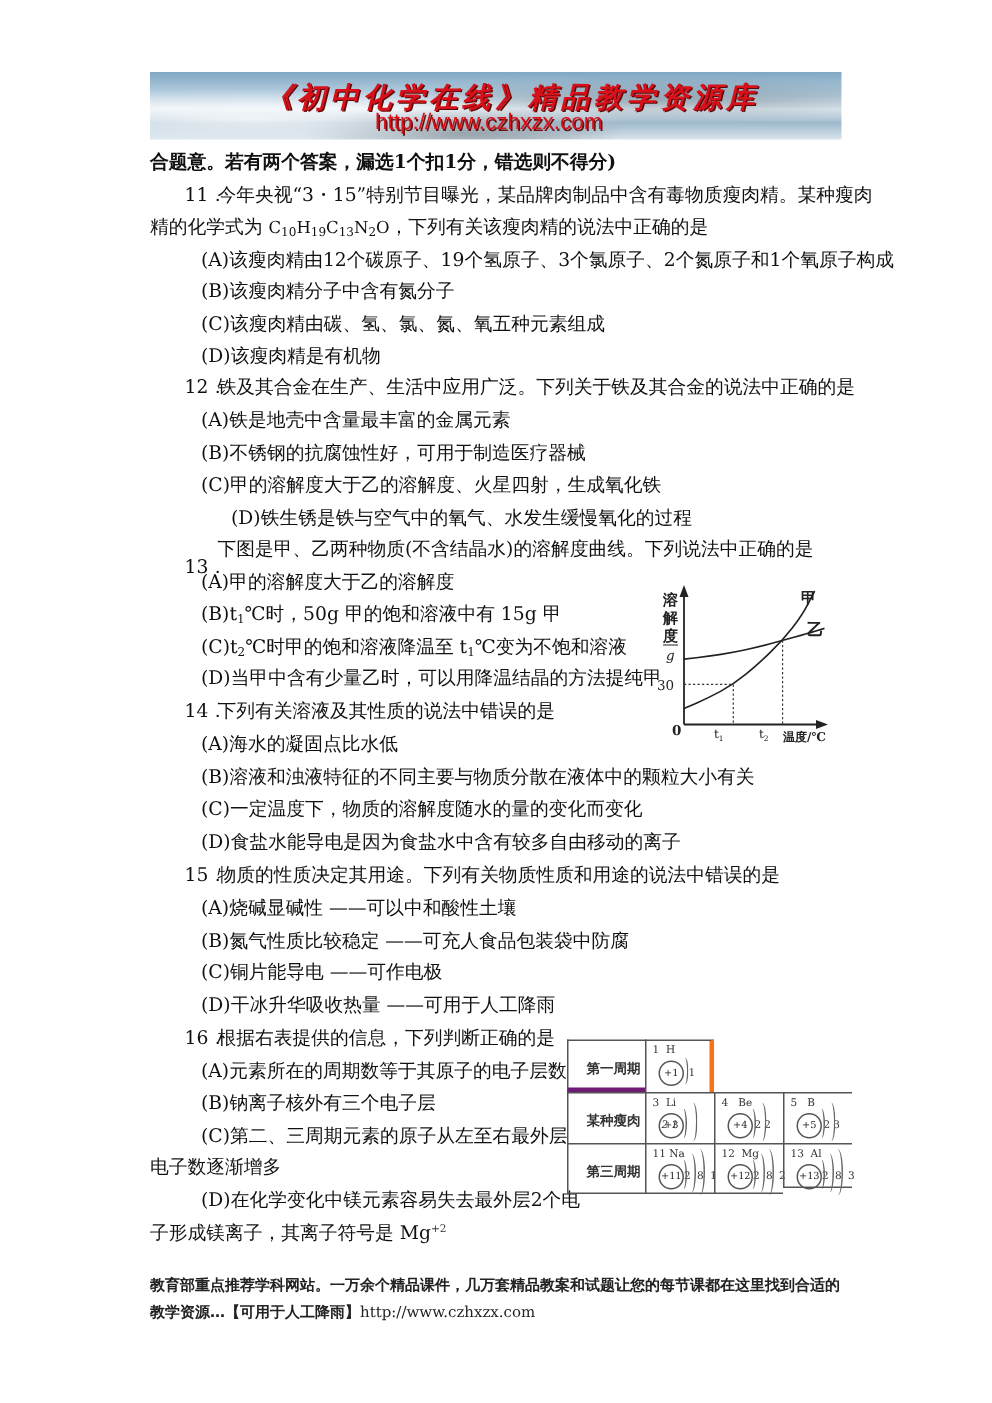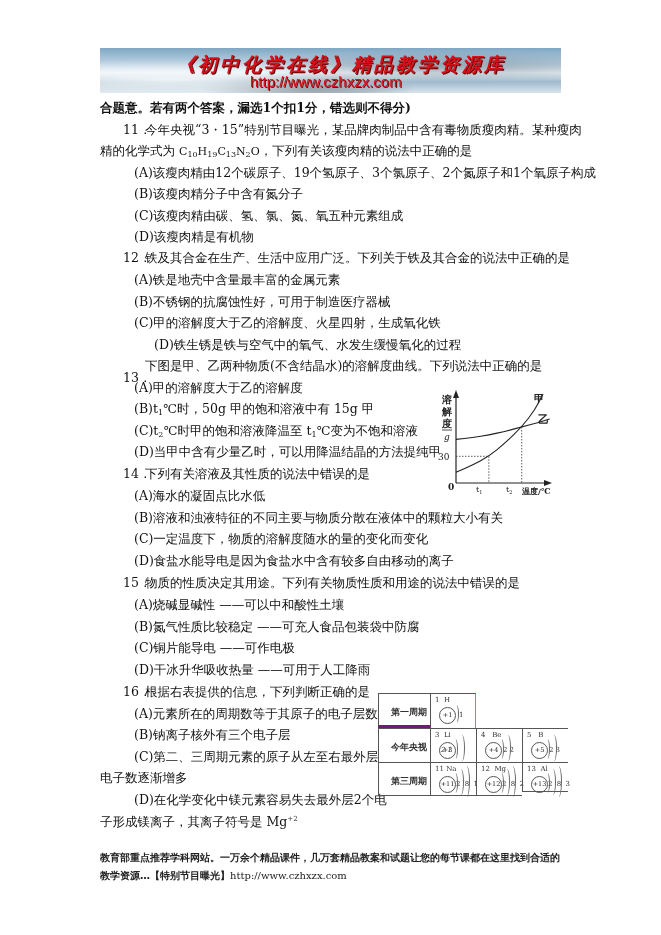--- a/index.html
+++ b/index.html
@@ -147,29 +147,29 @@
   <div class="abs t" style="left:100px;top:815px;">
     <span>子形成镁离子，其离子符号是 Mg</span><sup>+2</sup>
   </div>
 </div>
 
 <div id="ptable" class="abs">
 
   <div class="cell" style="left:0;top:0;width:52px;height:35px;border-bottom:3px solid #701a75;">
     <span class="rowlabel">第一周期</span>
   </div>
-  <div class="cell" style="left:52px;top:0;width:46px;height:35px;border-right:1px solid #f97316;">
+  <div class="cell" style="left:52px;top:0;width:46px;height:35px;border-right:3px solid #f97316;">
     <span class="el"><span>1</span>&nbsp;&nbsp;<span>H</span></span>
     <span class="nuc" style="left:8px;top:13px;">+1</span>
     <span class="shells" style="left:28px;top:17px;">1</span>
     <span class="arc" style="left:23px;top:11px;width:4px;height:18px;"></span>
   </div>
 
   <div class="cell" style="left:0;top:35px;width:52px;height:34px;">
-    <span class="rowlabel">今年央视</span>
+    <span class="rowlabel">某种瘦肉</span>
   </div>
   <div class="cell" style="left:52px;top:35px;width:46px;height:34px;">
     <span class="el"><span>3</span>&nbsp;&nbsp;<span>Li</span></span>
     <span class="nuc" style="left:8px;top:13px;">+3</span>
     <span class="shells" style="left:10px;top:17px;font-style:italic;"><span>2</span><span>1</span></span>
     <span class="arc" style="left:22px;top:10px;width:4px;height:20px;"></span>
     <span class="arc" style="left:28px;top:6px;width:5px;height:26px;"></span>
   </div>
   <div class="cell" style="left:98px;top:35px;width:46px;height:34px;">
     <span class="el"><span>4</span>&nbsp;&nbsp;&nbsp;<span>Be</span></span>
@@ -211,15 +211,15 @@
     <span class="shells" style="left:25px;top:17px;letter-spacing:1px;"><span>2</span> <span>8</span> <span>3</span></span>
     <span class="arc" style="left:22px;top:10px;width:4px;height:20px;"></span>
     <span class="arc" style="left:27px;top:6px;width:5px;height:26px;"></span>
     <span class="arc" style="left:32px;top:3px;width:6px;height:31px;"></span>
   </div>
 </div>
 
 <div>
   <div class="abs footer" style="left:100px;top:852px;">教育部重点推荐学科网站。一万余个精品课件，几万套精品教案和试题让您的每节课都在这里找到合适的</div>
   <div class="abs footer" style="left:100px;top:870px;">
-    <span>教学资源…【特别节目曝光】</span><span class="url">http://www.czhxzx.com</span>
+    <span>教学资源…【可用于人工降雨】</span><span class="url">http://www.czhxzx.com</span>
   </div>
 </div>
 
 </body></html>

